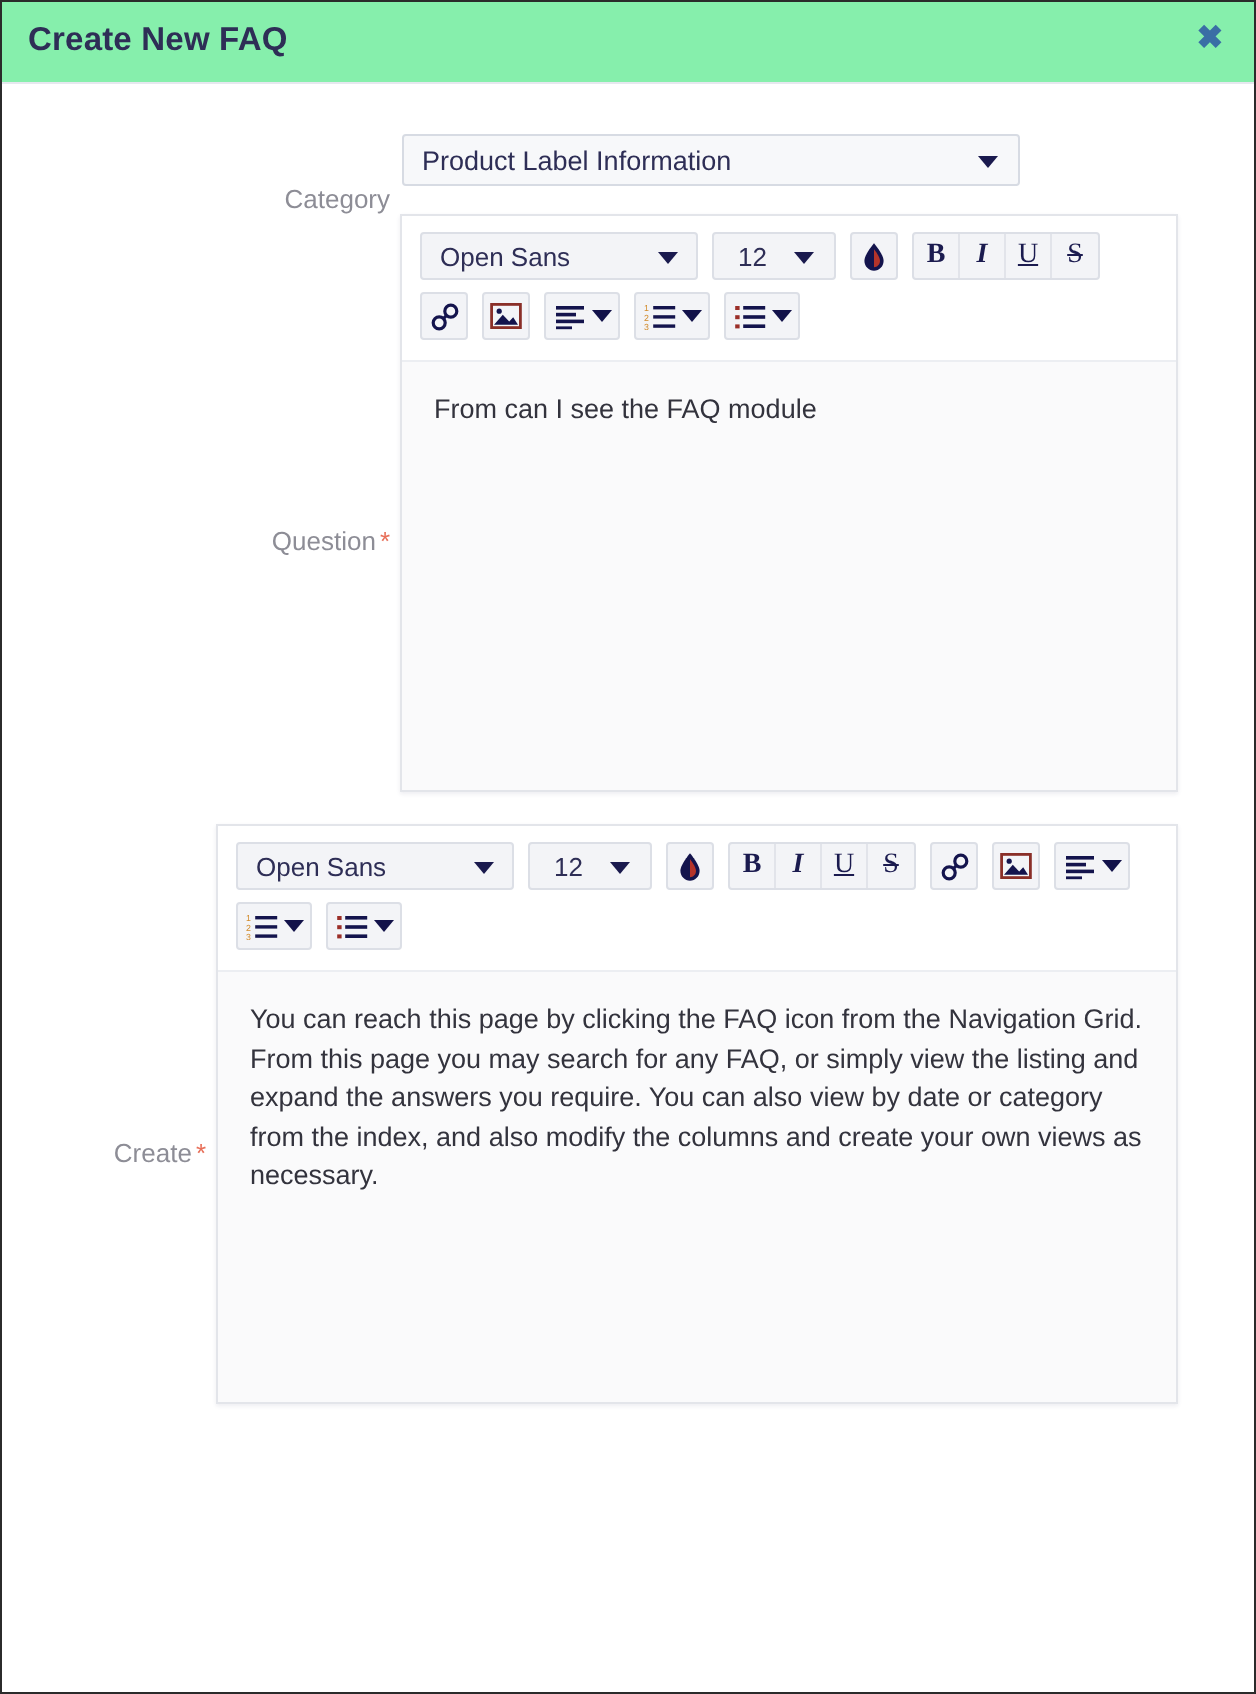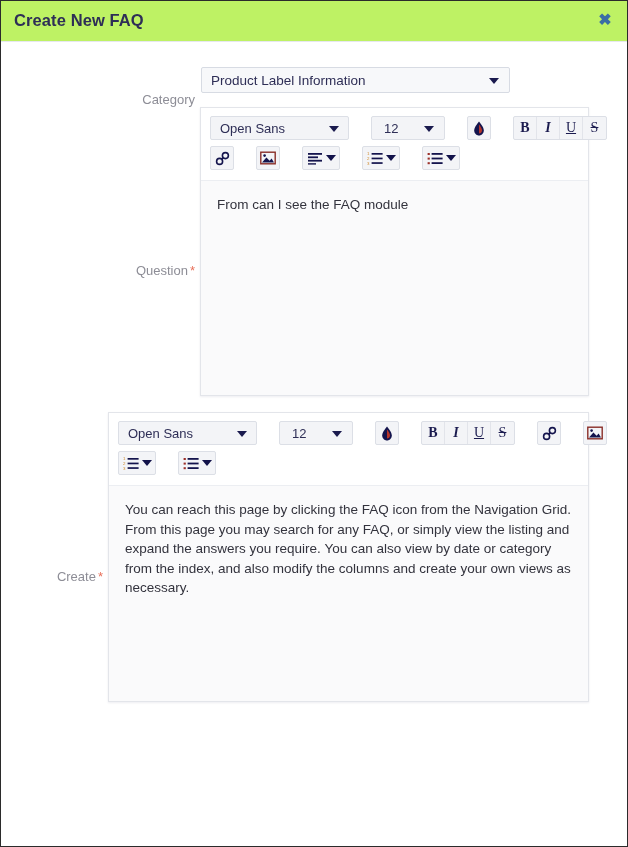--- a/index.html
+++ b/index.html
@@ -21,21 +21,21 @@
     background: #ffffff;
     overflow: hidden;
   }
 
   
   .titlebar {
     position: absolute;
     left: 0; top: 0;
     width: 626px; height: 41px;
     border-bottom: 1px solid #e6e8ef;
-    background: #bef264;
+    background: #86efac;
   }
   .dlg-title {
     position: absolute;
     left: 13px; top: 10px;
     font-size: 16.5px;
     font-weight: bold;
     color: #2e2e56;
     letter-spacing: .1px;
     white-space: nowrap;
   }
@@ -101,21 +101,21 @@
   .toolbar {
     position: absolute;
     left: 0; top: 0;
     right: 0;
     padding: 8px 0 6px 9px;
     background: #ffffff;
   }
   .tb-row {
     display: flex;
     align-items: center;
-    gap: 22px;
+    gap: 7px;
     margin-bottom: 6px;
     flex-wrap: nowrap;
   }
   .tb-row:last-child { margin-bottom: 0; }
 
   .ctl {
     background: #f3f4f7;
     border: 1px solid #dcdfe6;
     border-radius: 2px;
     height: 24px;
@@ -124,21 +124,21 @@
     position: relative;
     cursor: pointer;
     flex: 0 0 auto;
   }
   .ctl-font { width: 139px; padding-left: 9px; }
   .ctl-font .lbl {
     font-size: 13px; color: #2e2e56; white-space: nowrap;
   }
   .ctl-font .caret { right: 9px; top: 9px; }
 
-  .ctl-size { width: 74px; padding-left: 12px; }
+  .ctl-size { width: 62px; padding-left: 12px; }
   .ctl-size .lbl { font-size: 13px; color: #2e2e56; }
   .ctl-size .caret { right: 10px; top: 9px; }
 
   .ctl-icon {
     width: 24px;
     justify-content: center;
   }
   .ctl-icon-wide {
     width: 38px;
     justify-content: flex-start;

